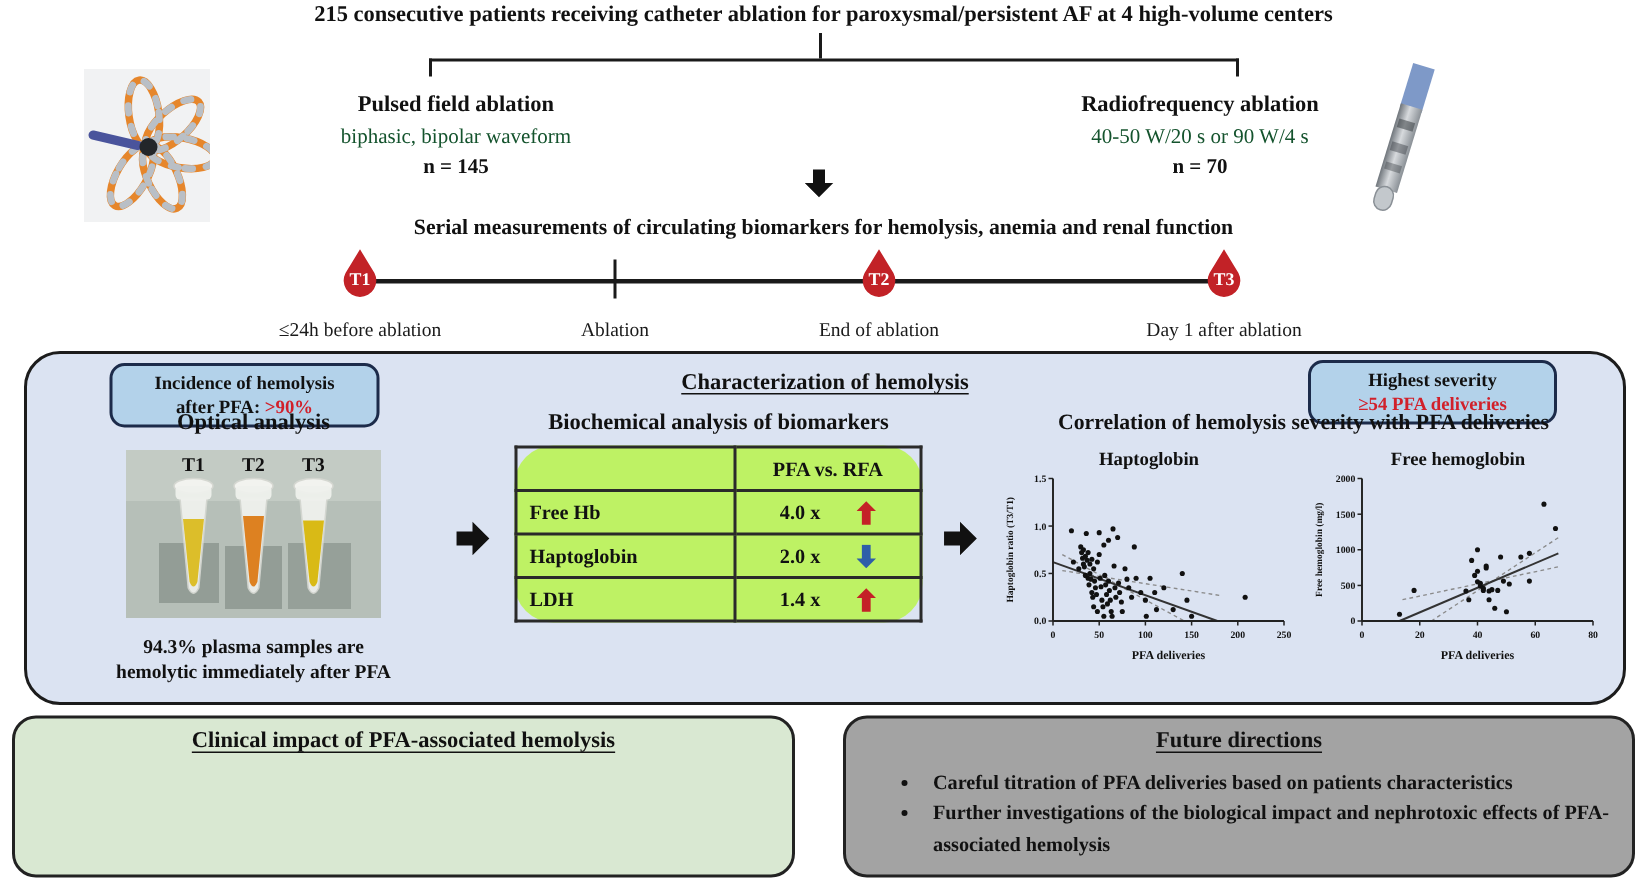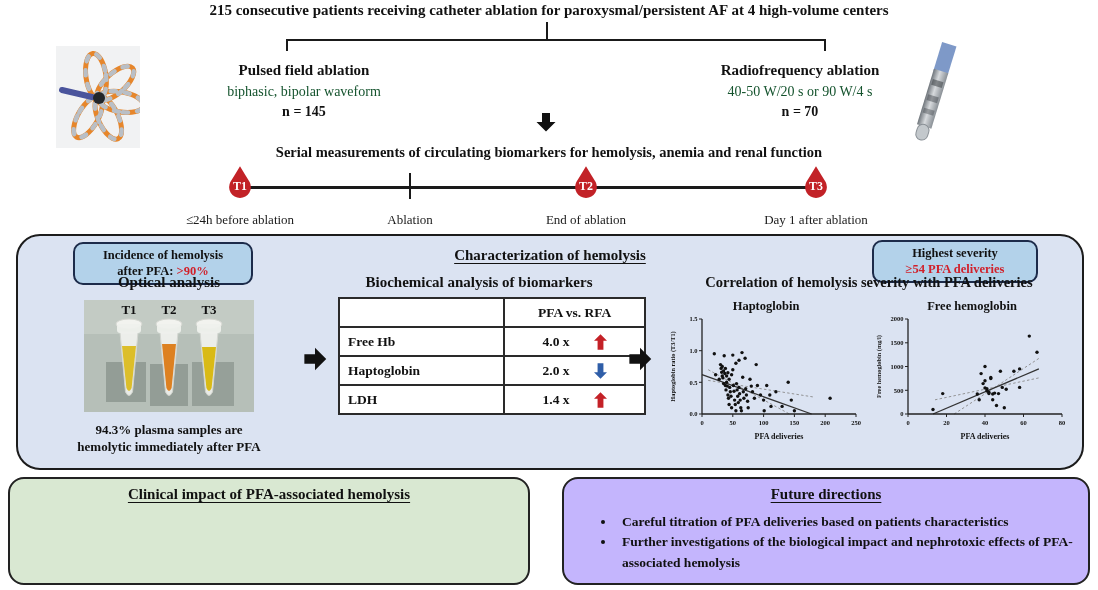--- a/index.html
+++ b/index.html
@@ -31,39 +31,39 @@
   #badge-left{left:55px;top:6px;width:166px;}
   #badge-right{right:44px;top:4px;width:152px;}
   .col-heading{font-size:15px;font-weight:bold;text-align:center;margin:0 0 6px 0;}
   .col-optical{position:absolute;left:28px;top:38px;width:246px;text-align:center;}
   .photo{margin:3px auto 0 auto;width:170px;height:112px;}
   .caption{font-size:13px;font-weight:bold;line-height:1.3;margin-top:6px;}
   .arrow-right{position:absolute;top:110px;}
   #arrow1{left:284px;}
   #arrow2{left:609px;}
   .col-table{position:absolute;left:320px;top:38px;width:282px;text-align:center;}
-  table.bio{border-collapse:collapse;margin:2px auto 0 auto;background:#ffffff;width:308px;}
+  table.bio{border-collapse:collapse;margin:2px auto 0 auto;background:#bef264;width:272px;border-radius:26px;}
   table.bio td,table.bio th{border:2px solid #2a2a2a;font-size:13.5px;font-weight:bold;padding:3px 8px;height:21px;}
   table.bio .lbl{text-align:left;width:54%;}
   table.bio .val{text-align:center;}
   .valwrap{display:inline-flex;align-items:center;gap:24px;justify-content:center;}
   .trend-arrow{display:inline-block;width:13px;height:16px;line-height:0;}
   .trend-arrow svg{width:13px;height:16px;}
   .trend-arrow.up svg path{fill:#c42127;}
   .trend-arrow.down svg{transform:rotate(180deg);}
   .trend-arrow.down svg path{fill:#2f5ea8;}
   .col-corr{position:absolute;left:645px;top:38px;width:412px;text-align:center;}
   .col-corr .col-heading{font-size:14.5px;}
   .charts{display:flex;justify-content:center;gap:6px;margin-top:2px;}
   .chart{width:200px;}
   .chart-title{font-size:12.5px;font-weight:bold;margin:2px 0 0 0;}
   
   .bbox{position:absolute;top:477px;height:108px;border:2px solid #222;border-radius:16px;box-sizing:border-box;}
   #box-clinical{left:8px;width:522px;background:#d9e8d2;}
-  #box-future{left:562px;width:528px;background:#c4b5fd;}
+  #box-future{left:562px;width:528px;background:#a3a3a3;}
   .bbox h2{margin:7px 0 0 0;text-align:center;font-size:15px;font-weight:bold;}
   .bbox h2 span{text-decoration:underline;text-underline-offset:3px;}
   .bbox ul{margin:9px 0 0 0;padding-left:52px;}
   .bbox li{font-size:13.5px;font-weight:bold;line-height:1.5;padding-left:6px;}
 </style>
 </head>
 <body>
 
 <div id="root">
 

